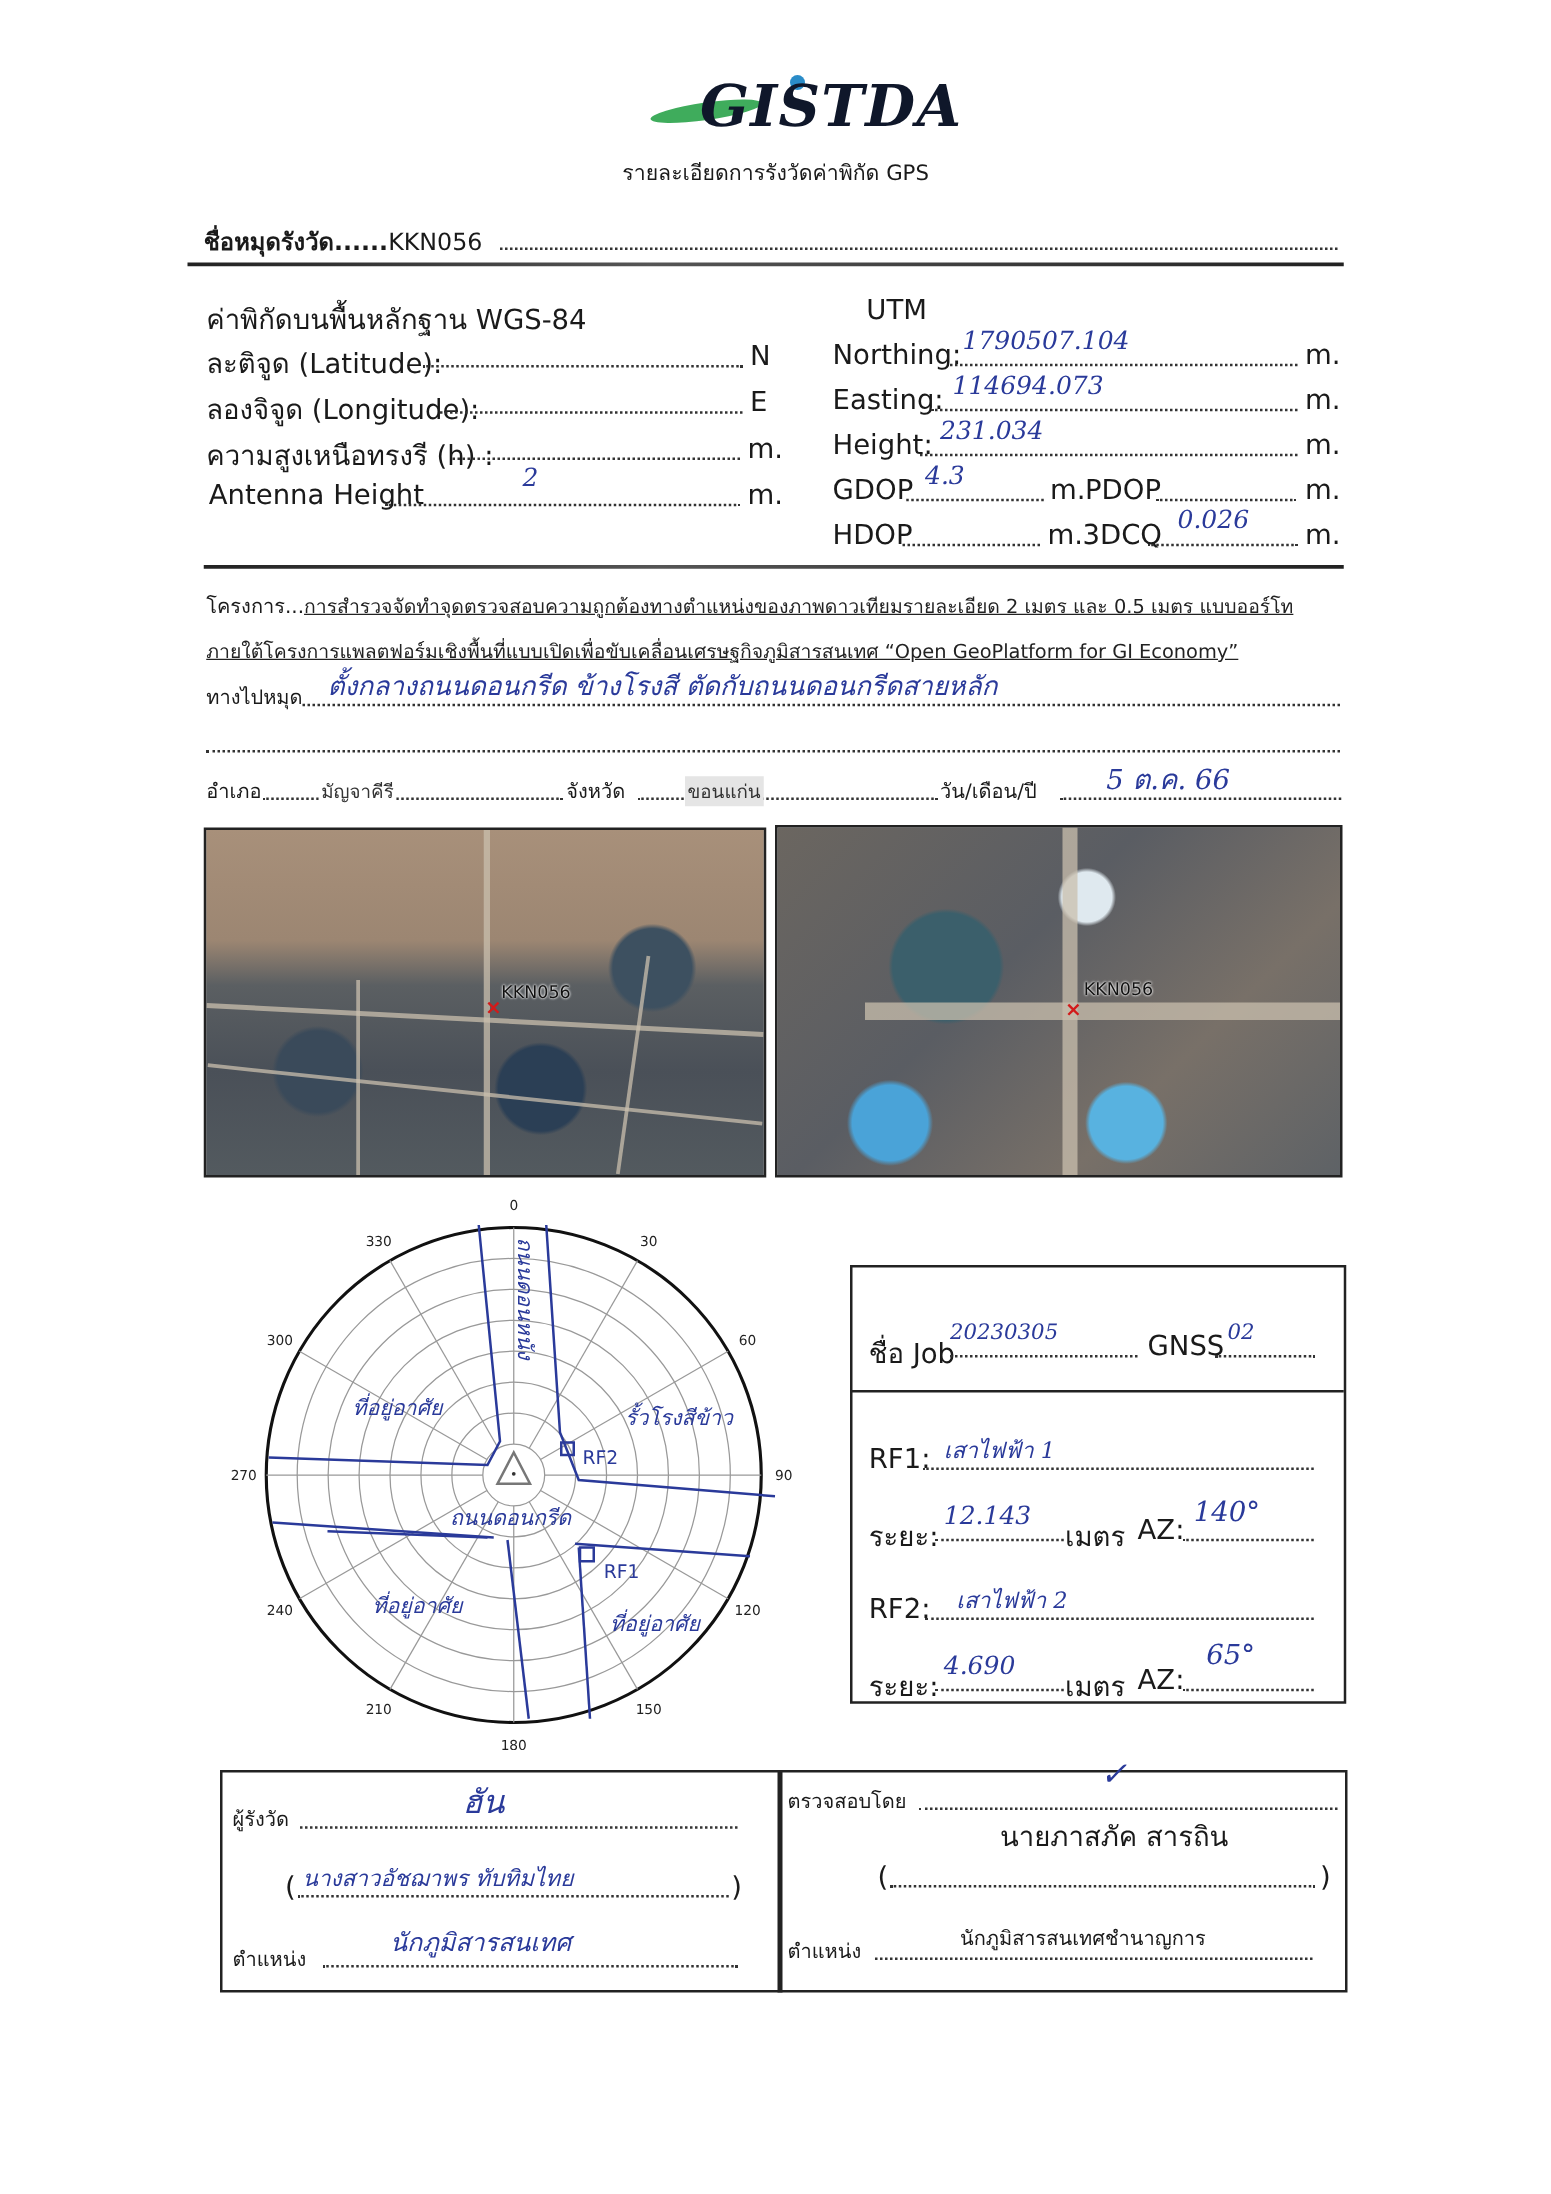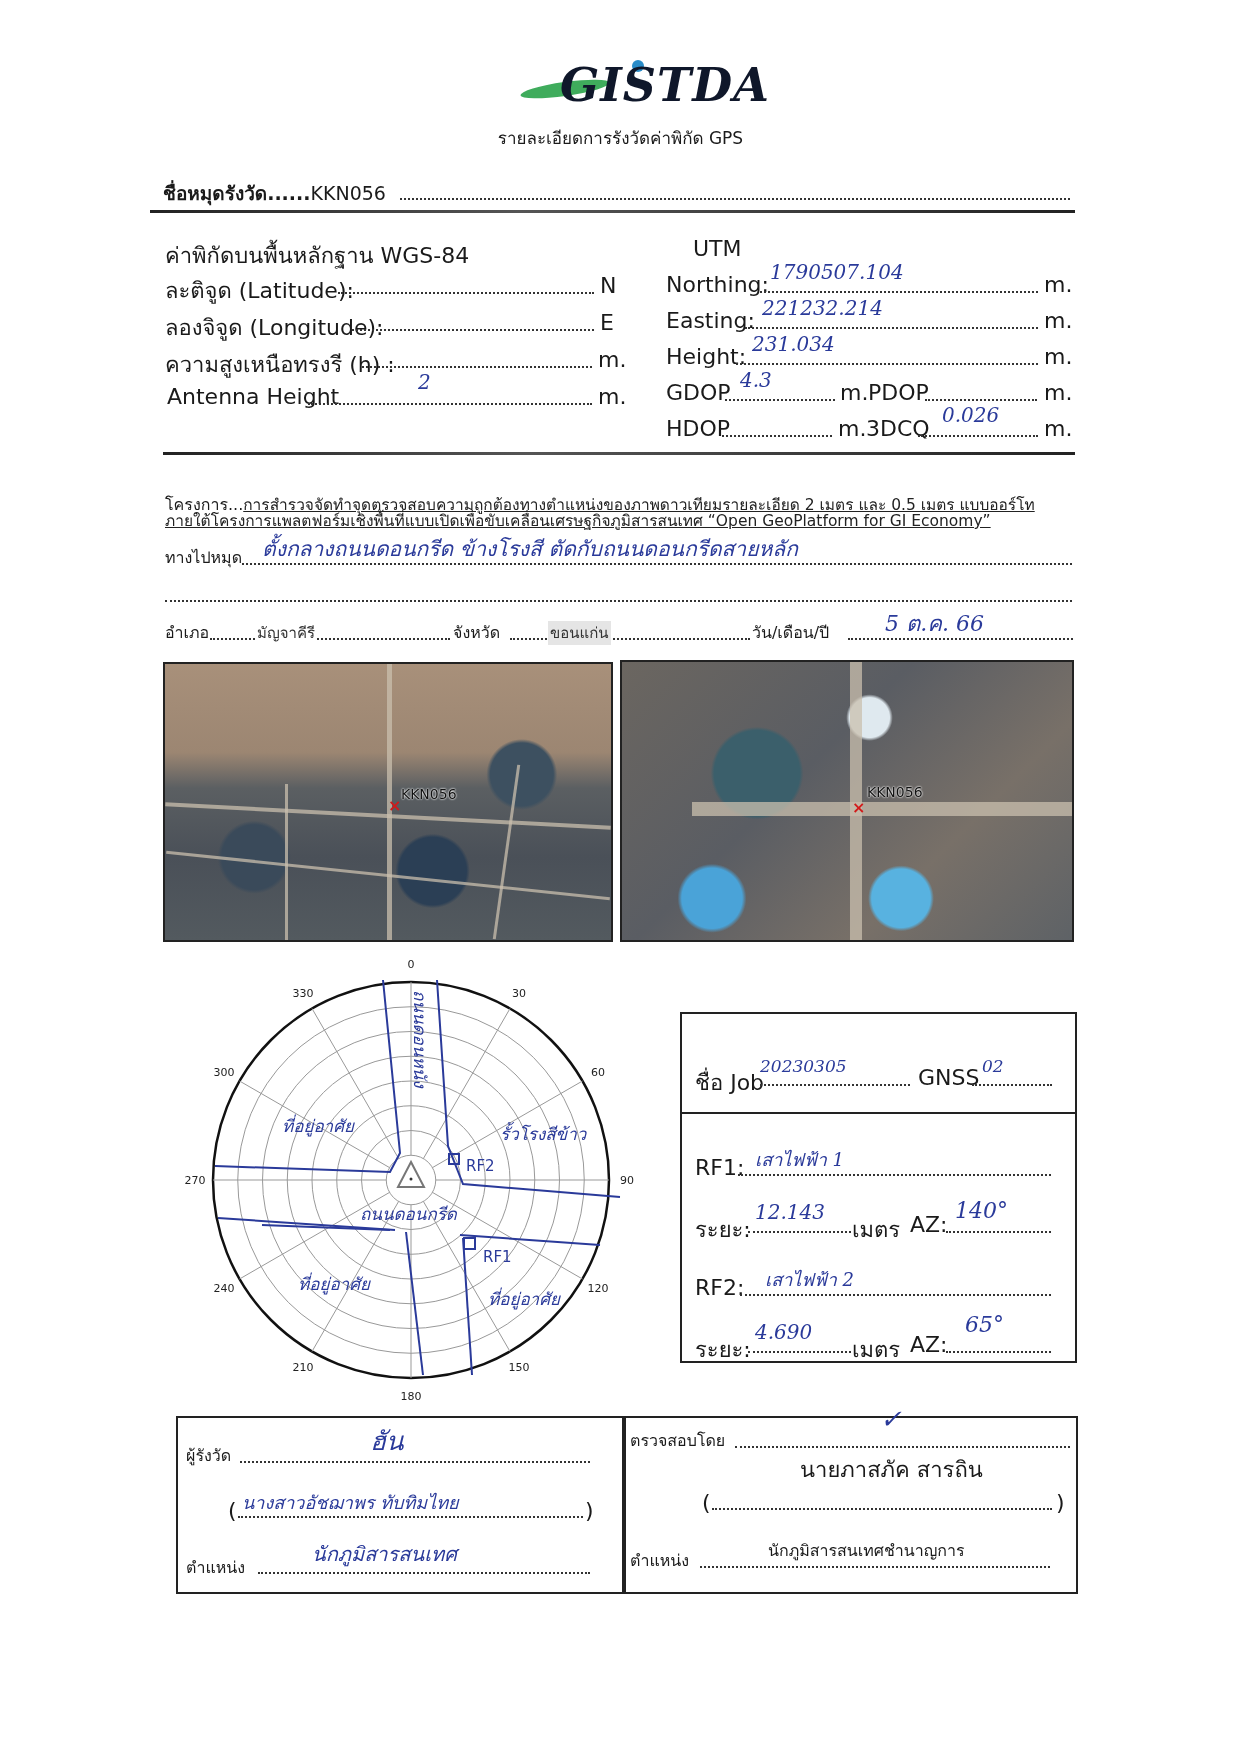--- a/index.html
+++ b/index.html
@@ -78,21 +78,21 @@
 
 <div class="abs lbl" style="left:666px;top:236px;margin-left:27px;">UTM</div>
 
 <div class="abs lbl" style="left:666px;top:272px;">Northing:</div>
 <div class="dots" style="left:760px;top:291px;width:278px;"></div>
 <div class="abs hw" style="left:770px;top:260px;">1790507.104</div>
 <div class="abs lbl" style="left:1044px;top:272px;">m.</div>
 
 <div class="abs lbl" style="left:666px;top:308px;">Easting:</div>
 <div class="dots" style="left:745px;top:327px;width:293px;"></div>
-<div class="abs hw" style="left:762px;top:296px;">221232.214</div>
+<div class="abs hw" style="left:762px;top:296px;">114694.073</div>
 <div class="abs lbl" style="left:1044px;top:308px;">m.</div>
 
 <div class="abs lbl" style="left:666px;top:344px;">Height:</div>
 <div class="dots" style="left:736px;top:363px;width:302px;"></div>
 <div class="abs hw" style="left:752px;top:332px;">231.034</div>
 <div class="abs lbl" style="left:1044px;top:344px;">m.</div>
 
 <div class="abs lbl" style="left:666px;top:380px;">GDOP</div>
 <div class="dots" style="left:725px;top:399px;width:110px;"></div>
 <div class="abs hw" style="left:740px;top:368px;">4.3</div>
@@ -104,21 +104,21 @@
 <div class="abs lbl" style="left:666px;top:416px;">HDOP</div>
 <div class="dots" style="left:722px;top:435px;width:110px;"></div>
 <div class="abs lbl" style="left:838px;top:416px;">m.</div>
 <div class="abs lbl" style="left:866px;top:416px;">3DCQ</div>
 <div class="dots" style="left:918px;top:435px;width:120px;"></div>
 <div class="abs hw" style="left:942px;top:403px;">0.026</div>
 <div class="abs lbl" style="left:1044px;top:416px;">m.</div>
 
 <div class="rule" style="left:163px;top:452px;width:912px;"></div>
 
-<div class="abs lbl" style="left:165px;top:472px;font-size:16px;margin-top:20px;">
+<div class="abs lbl" style="left:165px;top:472px;font-size:16px;">
   <span>โครงการ...</span><span class="proj">การสำรวจจัดทำจุดตรวจสอบความถูกต้องทางตำแหน่งของภาพดาวเทียมรายละเอียด 2 เมตร และ 0.5 เมตร แบบออร์โท</span>
 </div>
 <div class="abs proj" style="left:165px;top:508px;">ภายใต้โครงการแพลตฟอร์มเชิงพื้นที่แบบเปิดเพื่อขับเคลื่อนเศรษฐกิจภูมิสารสนเทศ “Open GeoPlatform for GI Economy”</div>
 
 <div class="abs lbl" style="left:165px;top:545px;font-size:16px;">ทางไปหมุด</div>
 <div class="dots" style="left:242px;top:563px;width:830px;"></div>
 <div class="abs hw" style="left:262px;top:532px;font-size:21px;">ตั้งกลางถนนดอนกรีด ข้างโรงสี ตัดกับถนนดอนกรีดสายหลัก</div>
 <div class="dots" style="left:165px;top:600px;width:907px;"></div>
 
 <div class="abs lbl" style="left:165px;top:620px;font-size:16px;">อำเภอ</div>

